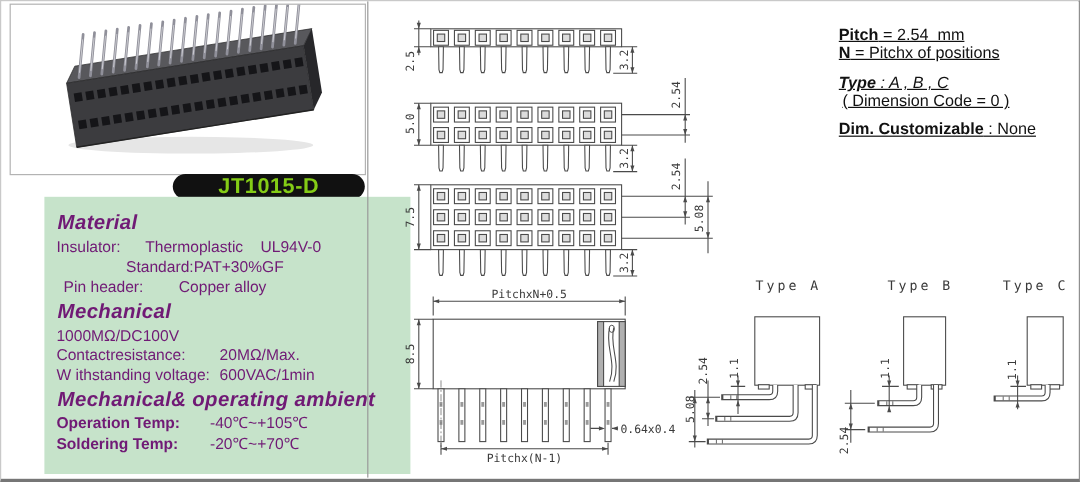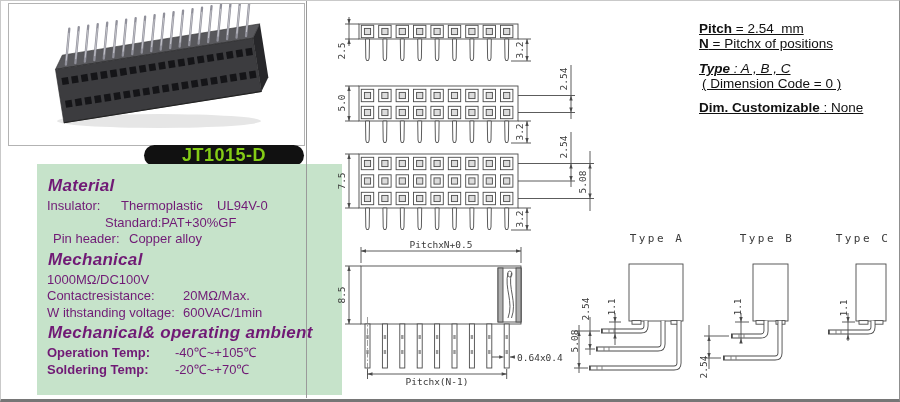--- a/index.html
+++ b/index.html
@@ -11,21 +11,21 @@
   .photo-panel{position:absolute;left:7px;top:2px;width:295px;height:141px;background:#fff;border:1px solid #b3b3b3;}
   .badge{position:absolute;left:143px;top:144px;width:160px;height:21px;background:#111;border-radius:11px;
          color:#84cc16;font-size:18px;font-weight:600;letter-spacing:.5px;text-align:center;line-height:21px;}
   .green-panel{position:absolute;left:0;top:163px;width:305px;height:231px;background:#c6e3ca;padding:10px 0 0 10px;box-sizing:border-box;color:#701a75;margin-left:36px;}
   .sec-h{font-style:italic;font-weight:800;font-size:17px;margin:2px 0 2px 1px;letter-spacing:.3px;}
   .spec-row{display:flex;font-size:13px;line-height:16.5px;}
   .sl{white-space:pre;flex:none;}
   .sv{white-space:pre;}
   .sec-mat .sl{width:74px;}
   .sec-mat .r2 .sl{width:58px;}
-  .sec-mat .r3{padding-left:6px;}
+  .sec-mat .r3{padding-left:6px;gap:20px;}
   .sec-mat .r3 .sl{width:76px;}
   .sec-ele .sl{width:136px;}
   .sec-mec .sl{width:128px;font-weight:bold;}
   .notes{position:absolute;left:698px;top:20px;width:175px;font-size:13.5px;line-height:15px;color:#111;}
   .nline{text-decoration:underline;white-space:pre;}
   .nb{font-weight:bold;}
   .gap9{margin-top:9px;} .gap10{margin-top:10px;font-style:italic;}
   .np{padding-left:3px;}
   svg{position:absolute;}
   #dw{left:308px;top:0;}

